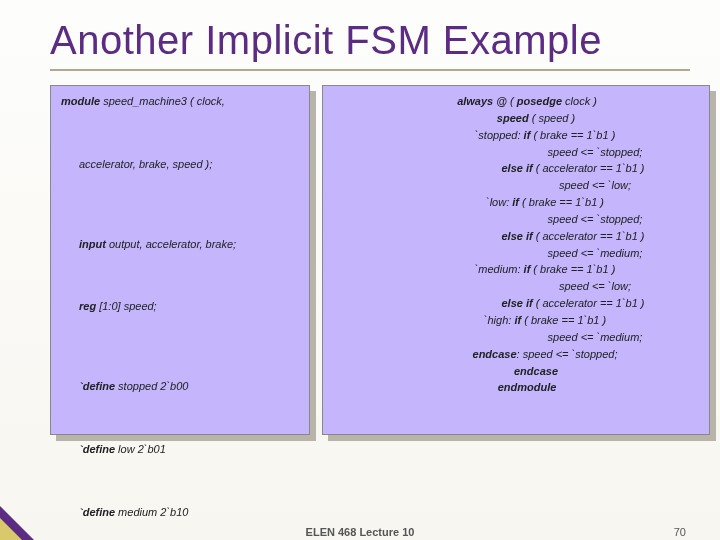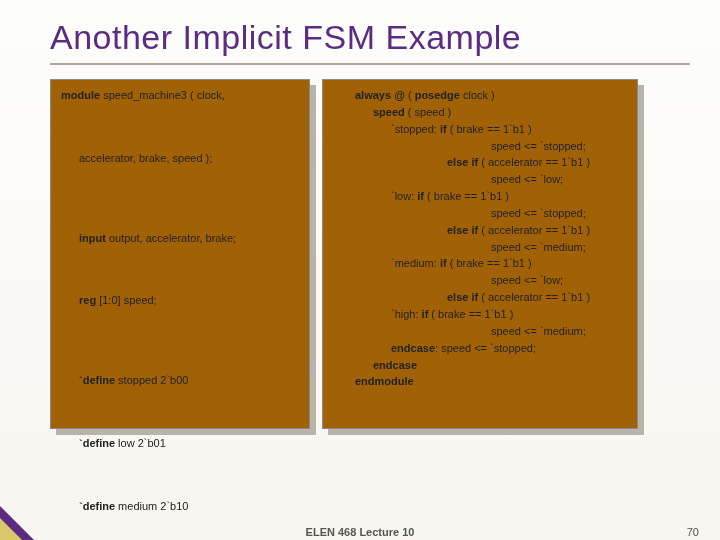--- a/index.html
+++ b/index.html
@@ -5,21 +5,21 @@
   * { box-sizing: border-box; margin: 0; padding: 0; }
   body {
     width: 720px;
     height: 540px;
     background: linear-gradient(to bottom, #fdfdfc 0%, #f8f6f0 100%);
     font-family: Verdana, Geneva, sans-serif;
     position: relative;
     overflow: hidden;
   }
   .title {
-    font-size: 34px;
+    font-size: 40px;
     color: #5b2c82;
     padding: 18px 0 6px 50px;
     font-weight: normal;
     letter-spacing: 0.5px;
   }
   .underline {
     height: 2px;
     background: #b0a890;
     margin: 0 30px 0 50px;
   }
@@ -35,50 +35,51 @@
     position: absolute;
     top: 6px;
     left: 6px;
     right: -6px;
     bottom: -6px;
     background: #b8b4aa;
     z-index: 0;
   }
   .box {
     position: relative;
-    background: #a16207;
+    background: #c4b5fd;
     border: 1px solid #888;
     padding: 8px 10px 10px 10px;
     font-size: 11px;
     line-height: 1.35;
     z-index: 1;
     color: #222;
+    font-style: italic;
   }
   .left .box { width: 260px; height: 350px; }
-  .right .box { width: 316px; height: 350px; }
+  .right .box { width: 388px; height: 350px; text-align: center; }
   .kw { font-weight: bold; }
   .indent1 { padding-left: 18px; margin-top: 48px; }
   .blk { margin-bottom: 2px; white-space: pre-wrap; }
   .footer {
     position: absolute;
     bottom: 14px;
     left: 0;
     width: 100%;
     font-size: 11px;
     color: #555;
   }
   .footer-center {
     position: absolute;
     left: 50%;
     transform: translateX(-50%);
     font-weight: bold;
   }
   .footer-right {
     position: absolute;
-    right: 21px;
+    right: 34px;
   }
   .corner {
     position: absolute;
     bottom: 0;
     left: 0;
     width: 0;
     height: 0;
     border-left: 34px solid #5b2c82;
     border-top: 34px solid transparent;
   }

